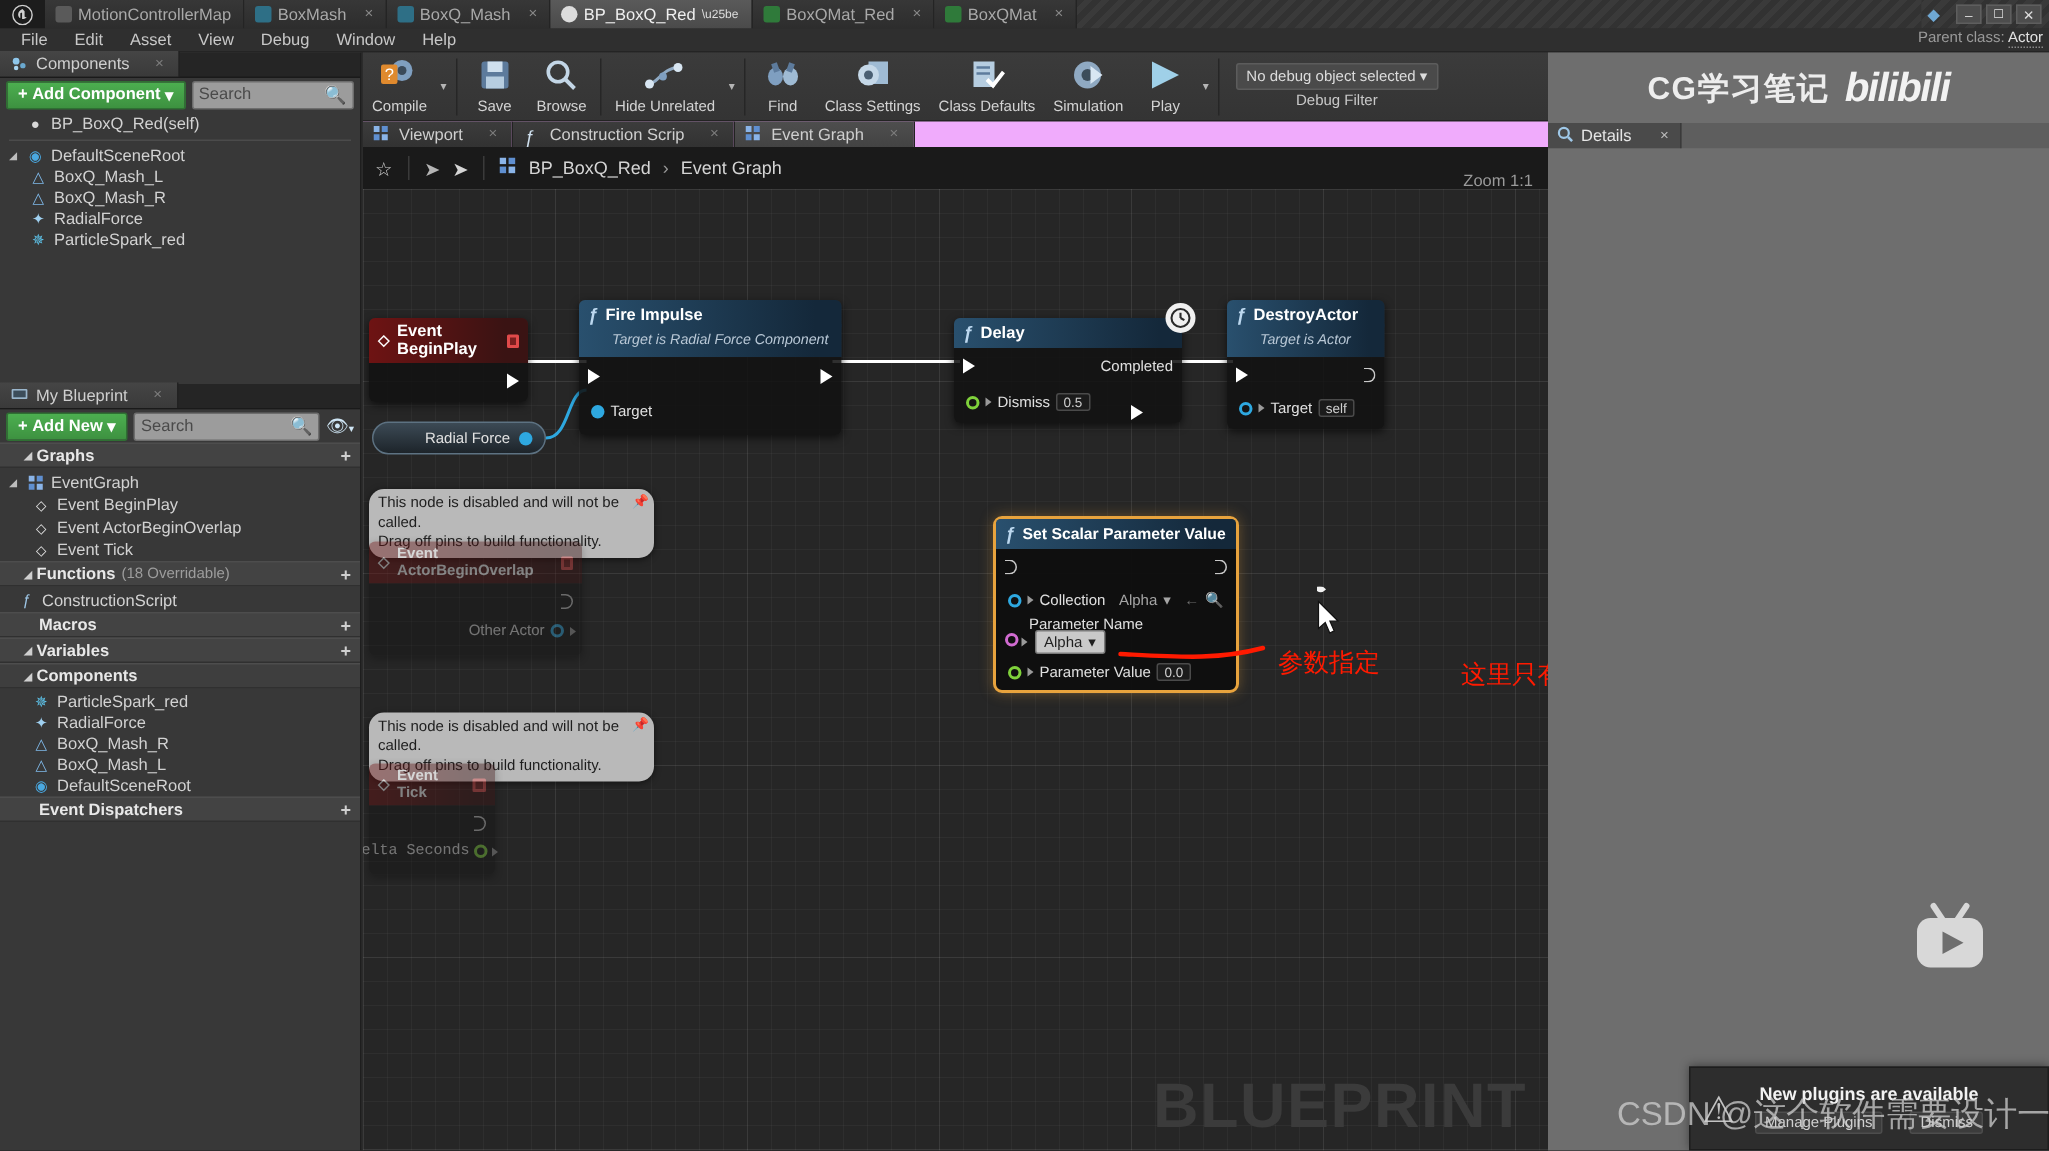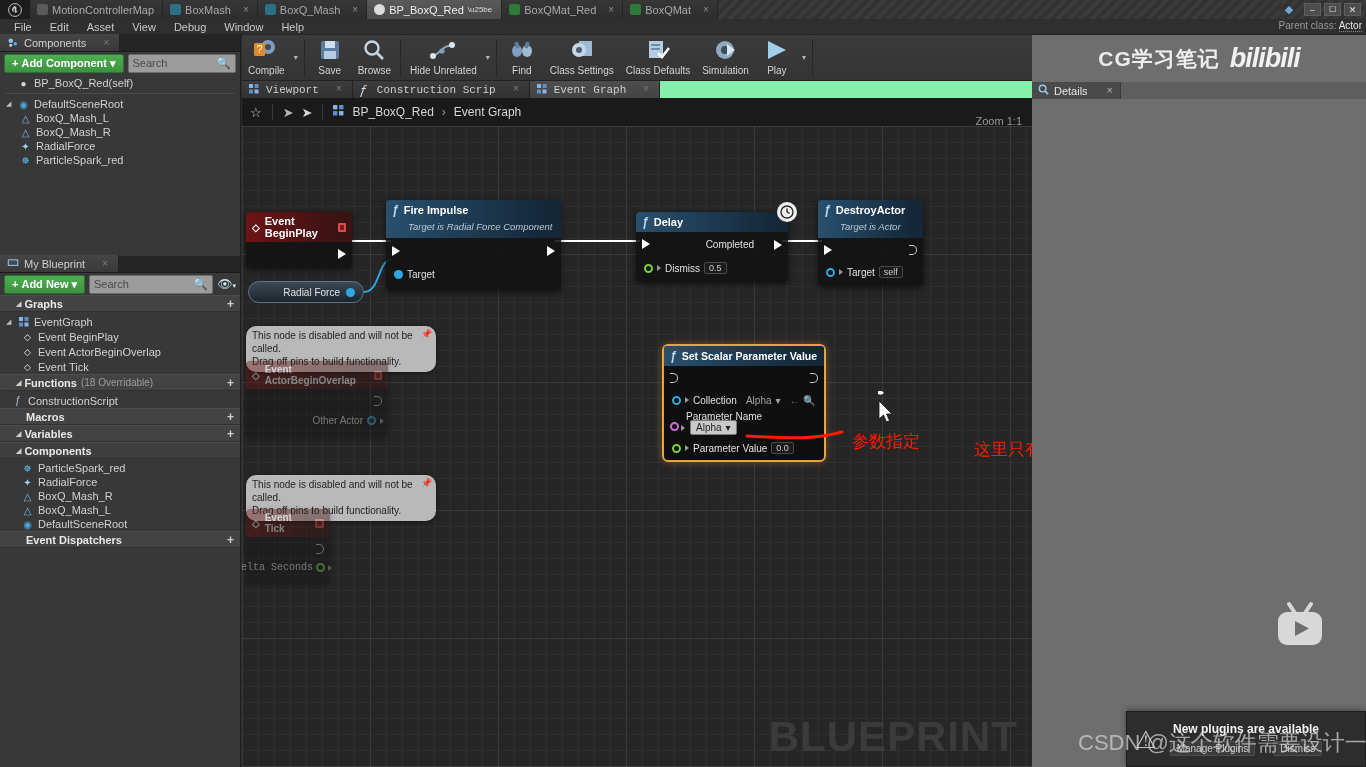--- a/index.html
+++ b/index.html
@@ -129,21 +129,21 @@
   .tb-sep { width:1px; height:38px; background:#262626; margin:0 3px; }
   .tb-caret { font-size:8px; color:#b5b5b5; align-self:center; padding:0 3px; }
   .debugsel {
     background:#4a4a4a; border:1px solid #5c5c5c; color:#dcdcdc;
     font-size:10px; padding:2px 6px; border-radius:2px; white-space:nowrap;
   }
 
   
   #graph-tabstrip {
     position:absolute; left:242px; top:81px; width:790px; height:17px;
-    background:#86efac; display:flex; align-items:flex-end;font-family:Liberation Mono, monospace;
+    background:#f0abfc; display:flex; align-items:flex-end;
   }
   #breadcrumb {
     position:absolute; left:242px; top:98px; width:790px; height:28px;
     background:#1a1a1a; display:flex; align-items:center; padding-left:8px;
     gap:8px; color:#d5d5d5; font-size:12px;
   }
   #breadcrumb .bcsep { width:1px; height:16px; background:#3a3a3a; margin:0 2px; }
   .zoomlbl { margin-left:auto; margin-right:10px; color:#9a9a9a; font-size:11px;margin-top:18px; }
 
   
@@ -574,20 +574,27 @@
       <span class="tbi">
         <svg width="26" height="22" viewBox="0 0 26 22">
             <path d="M4 2 L22 11 L4 20 z" fill="#9fd0e8"></path>
           </svg>
       </span>
       <span>Play</span>
     </div>
     <span class="tb-caret">▾</span>
     <div class="tb-sep"></div>
 
+    <div style="display:flex;flex-direction:column;align-items:center;gap:2px;padding:0 8px;">
+      <div class="debugsel">
+        <span>No debug object selected</span>
+        <span>▾</span>
+      </div>
+      <div style="font-size:10px;color:#c9c9c9;">Debug Filter</div>
+    </div>
   </div>
 
   <div id="graph-tabstrip">
     <div class="panel-tab" style="background:linear-gradient(#3c3c3c,#323232);">
       <span class="picon">
         <svg width="10" height="10" viewBox="0 0 10 10">
             <rect x="0" y="0" width="4" height="4" fill="#8ab4e8"></rect>
             <rect x="5.5" y="0" width="4" height="4" fill="#5f8fd0"></rect>
             <rect x="0" y="5.5" width="4" height="4" fill="#5f8fd0"></rect>
             <rect x="5.5" y="5.5" width="4" height="4" fill="#8ab4e8"></rect>
@@ -685,21 +692,21 @@
       <span class="pin-dot obj"></span>
     </div>
 
     <div class="node node-shadow" style="left:394px; top:86px; width:152px;">
       <div class="node-hdr hdr-func">
         <span style="font-style:italic;color:#bcd8ef;font-size:12px;">ƒ</span>
         <span>Delay</span>
       </div>
       <div class="node-body" style="height:50px;position:relative;">
         <div style="position:absolute;left:6px;top:7px;" class="pin-exec"></div>
-        <div style="position:absolute;right:6px;top:7px;display:flex;align-items:center;gap:20px;">
+        <div style="position:absolute;right:6px;top:7px;display:flex;align-items:center;gap:20px;flex-direction:column;">
           <span style="font-size:10px;color:#e0e0e0;">Completed</span>
           <span class="pin-exec"></span>
         </div>
         <div class="pinrow" style="position:absolute;left:2px;top:28px;">
           <span class="pin-dot hollow-green"></span>
           <span class="pinarrow"></span>
           <span>Dismiss</span>
           <span class="valuebox">0.5</span>
         </div>
       </div>

